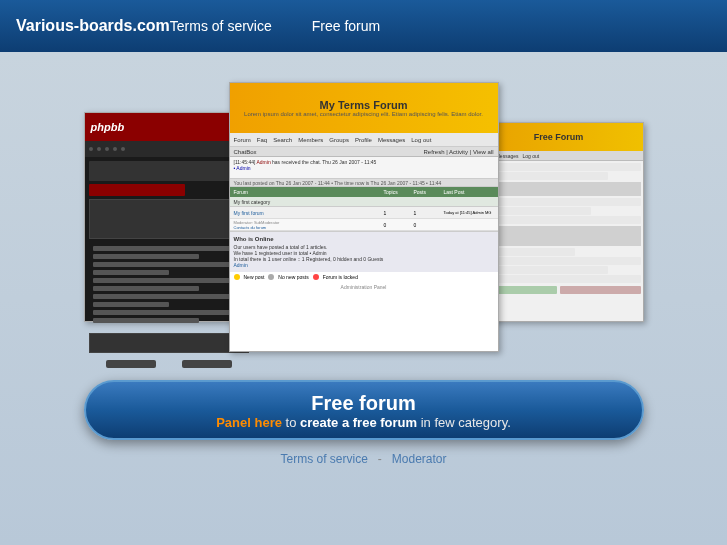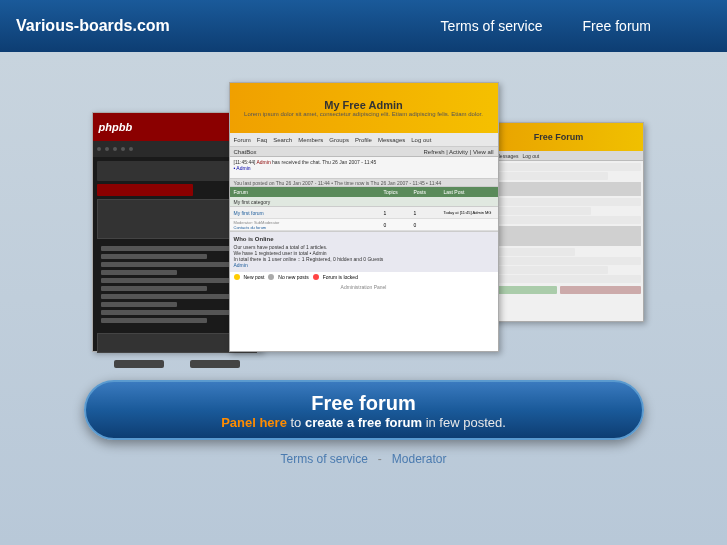--- a/index.html
+++ b/index.html
@@ -10,21 +10,21 @@
       background: #d0d8e0;
       overflow: hidden;
     }
 
     
     .header {
       background: linear-gradient(to bottom, #1a5a9a, #0d3d72);
       height: 52px;
       display: flex;
       align-items: center;
-      justify-content: space-between;
+      justify-content: flex-start;
       padding: 0 16px;
     }
     .header-logo {
       color: #fff;
       font-size: 16px;
       font-weight: bold;
     }
     .header-nav {
       display: flex;
       gap: 40px;
@@ -58,22 +58,22 @@
     .screenshot {
       position: absolute;
       border: 1px solid #aaa;
       background: #fff;
       box-shadow: 2px 2px 6px rgba(0,0,0,0.3);
     }
 
     
     .screenshot-left {
       width: 170px;
-      height: 240px;
-      left: 8px;
+      height: 210px;
+      left: 0;
       top: 40px;
       background: #1a1a1a;
       z-index: 1;
     }
     .screenshot-left .ss-header {
       background: #8b0000;
       height: 28px;
       display: flex;
       align-items: center;
       padding: 0 6px;
@@ -372,21 +372,21 @@
         <div class="ss-section" style="height:20px;"></div>
         <div class="ss-footer">
           <div class="ss-btn"></div>
           <div class="ss-btn"></div>
         </div>
       </div>
     </div>
 
     <div class="screenshot screenshot-center">
       <div class="sc-top-banner">
-        <span class="sc-forum-title">My Free Admin</span>
+        <span class="sc-forum-title">My Terms Forum</span>
         <span class="sc-forum-desc">Lorem ipsum dolor sit amet, consectetur adipiscing elit. Etiam adipiscing felis. Etiam dolor.</span>
       </div>
       <div class="sc-navbar">
         <span>Forum</span>
         <span>Faq</span>
         <span>Search</span>
         <span>Members</span>
         <span>Groups</span>
         <span>Profile</span>
         <span>Messages</span>
@@ -473,21 +473,21 @@
           <div style="flex:1; height:8px; background:#ccaaaa; border-radius:1px;"></div>
         </div>
       </div>
     </div>
 
   </div>
 
   <div class="free-forum-btn">
     <span class="free-forum-title">Free forum</span>
     <span class="free-forum-sub">
-      <span class="click-here">Panel here</span><span> to </span><span class="bold-text">create a free forum</span><span> in few posted.</span>
+      <span class="click-here">Panel here</span><span> to </span><span class="bold-text">create a free forum</span><span> in few category.</span>
     </span>
   </div>
 
   <div class="footer-links">
     <a href="#">Terms of service</a>
     <span class="separator">-</span>
     <a href="#">Moderator</a>
   </div>
 
 </div>

